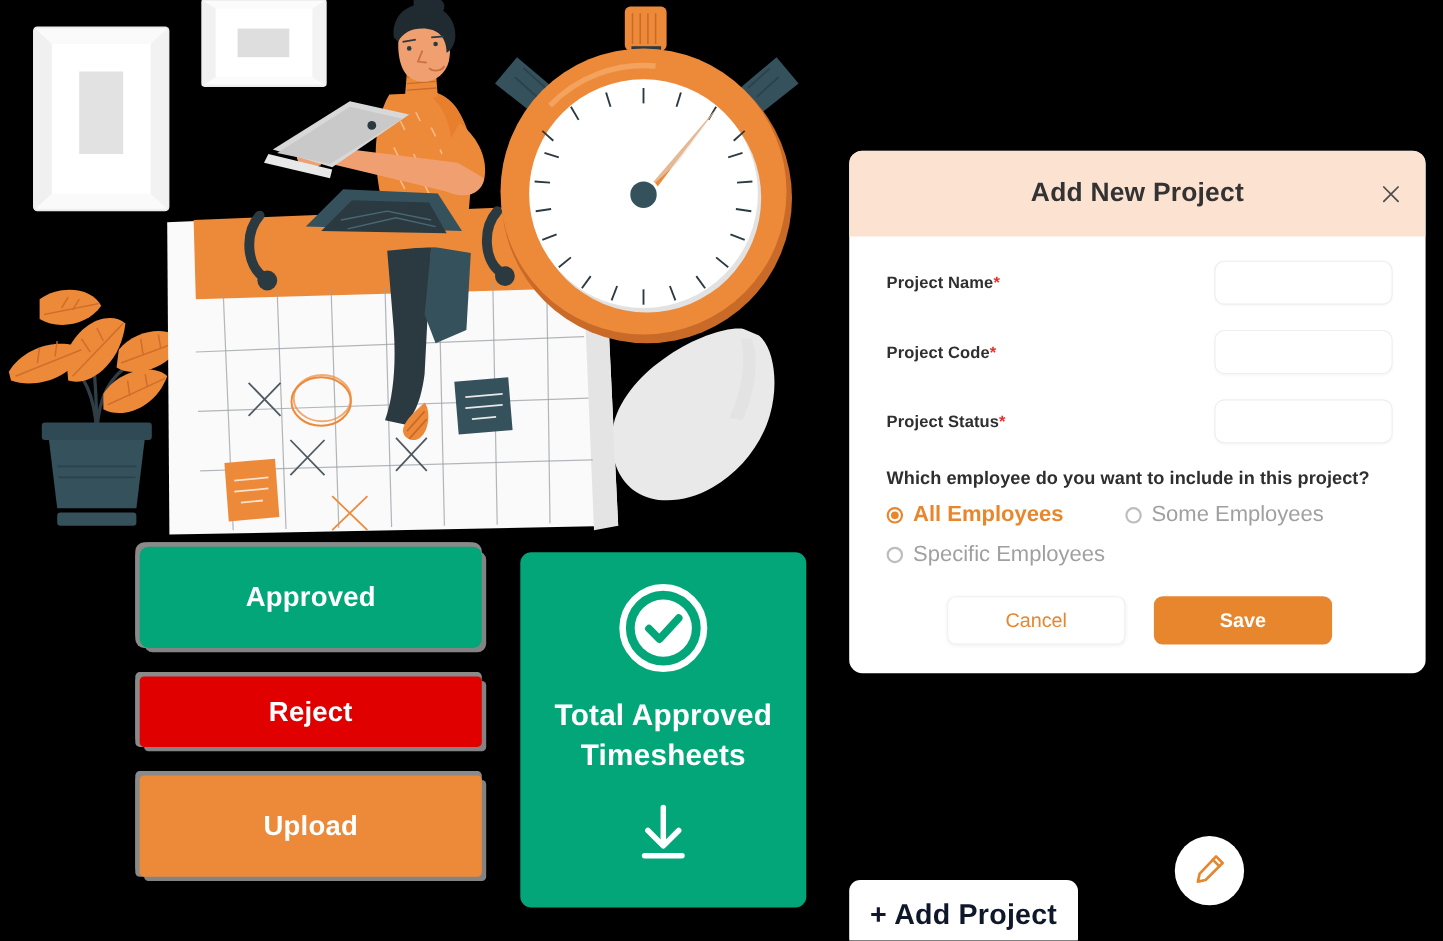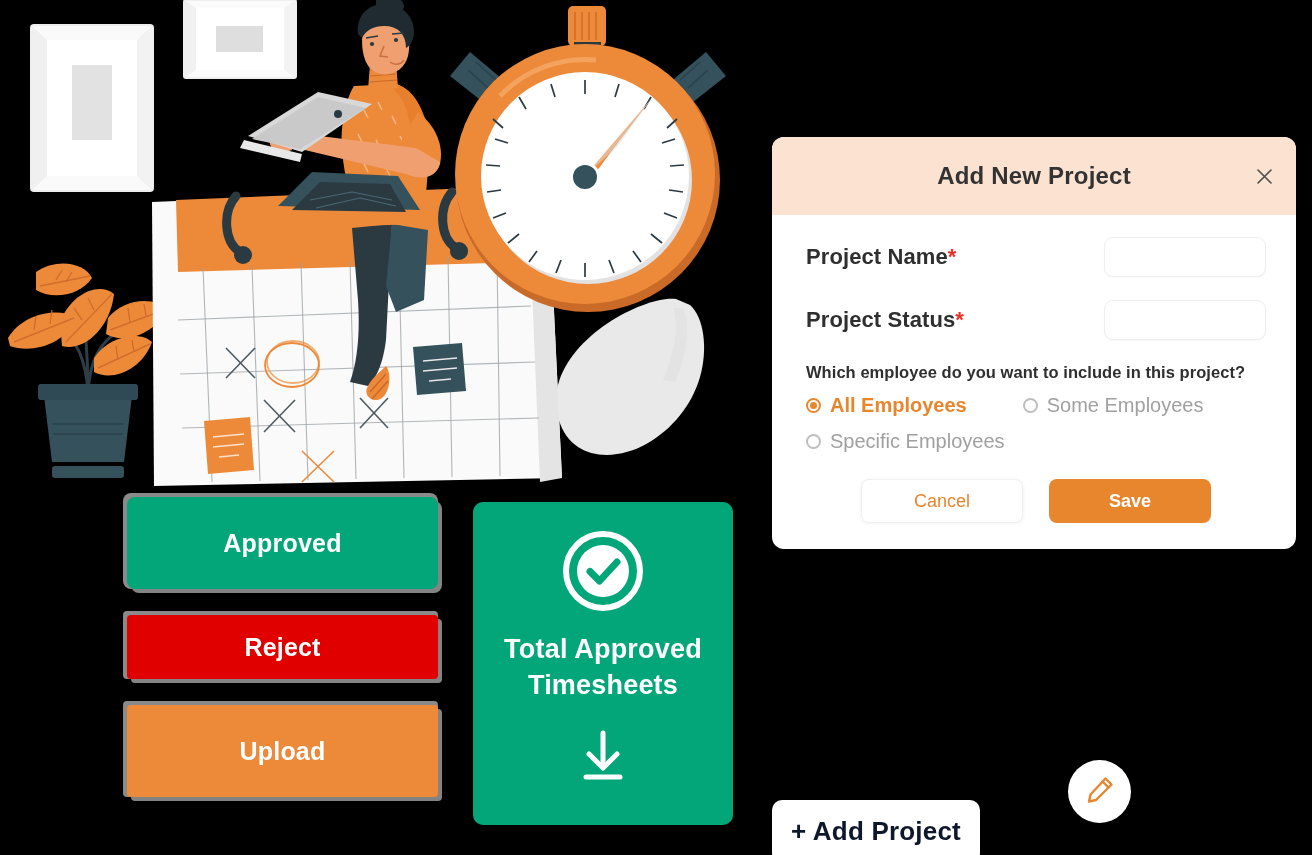--- a/index.html
+++ b/index.html
@@ -116,21 +116,21 @@
   }
   .modal-body { padding: 22px 30px 26px 34px; }
 
   .form-row {
     display: flex;
     align-items: center;
     justify-content: space-between;
     margin-bottom: 23px;
   }
   .form-label {
-    font-size: 22px;
+    font-size: 15px;
     font-weight: 600;
     color: #2f2f2f;
     letter-spacing: .1px;
     white-space: nowrap;
   }
   .req { color: #E8302A; font-weight: 700; }
   .form-input {
     width: 162px;
     height: 40px;
     box-sizing: border-box;
@@ -542,20 +542,24 @@
     </div>
   </div>
 
   <div class="modal-body">
 
     <div class="form-row">
       <span class="form-label"><span>Project Name</span><span class="req">*</span></span>
       <input class="form-input" type="text" placeholder="" style="">
     </div>
 
+    <div class="form-row">
+      <span class="form-label"><span>Project Code</span><span class="req">*</span></span>
+      <input class="form-input" type="text" placeholder="" style="">
+    </div>
 
 
     <div class="form-row">
       <span class="form-label"><span>Project Status</span><span class="req">*</span></span>
       <input class="form-input" type="text" placeholder="" style="">
     </div>
 
     <div class="question">Which employee do you want to include in this project?</div>
 
     <div class="radio-line">

